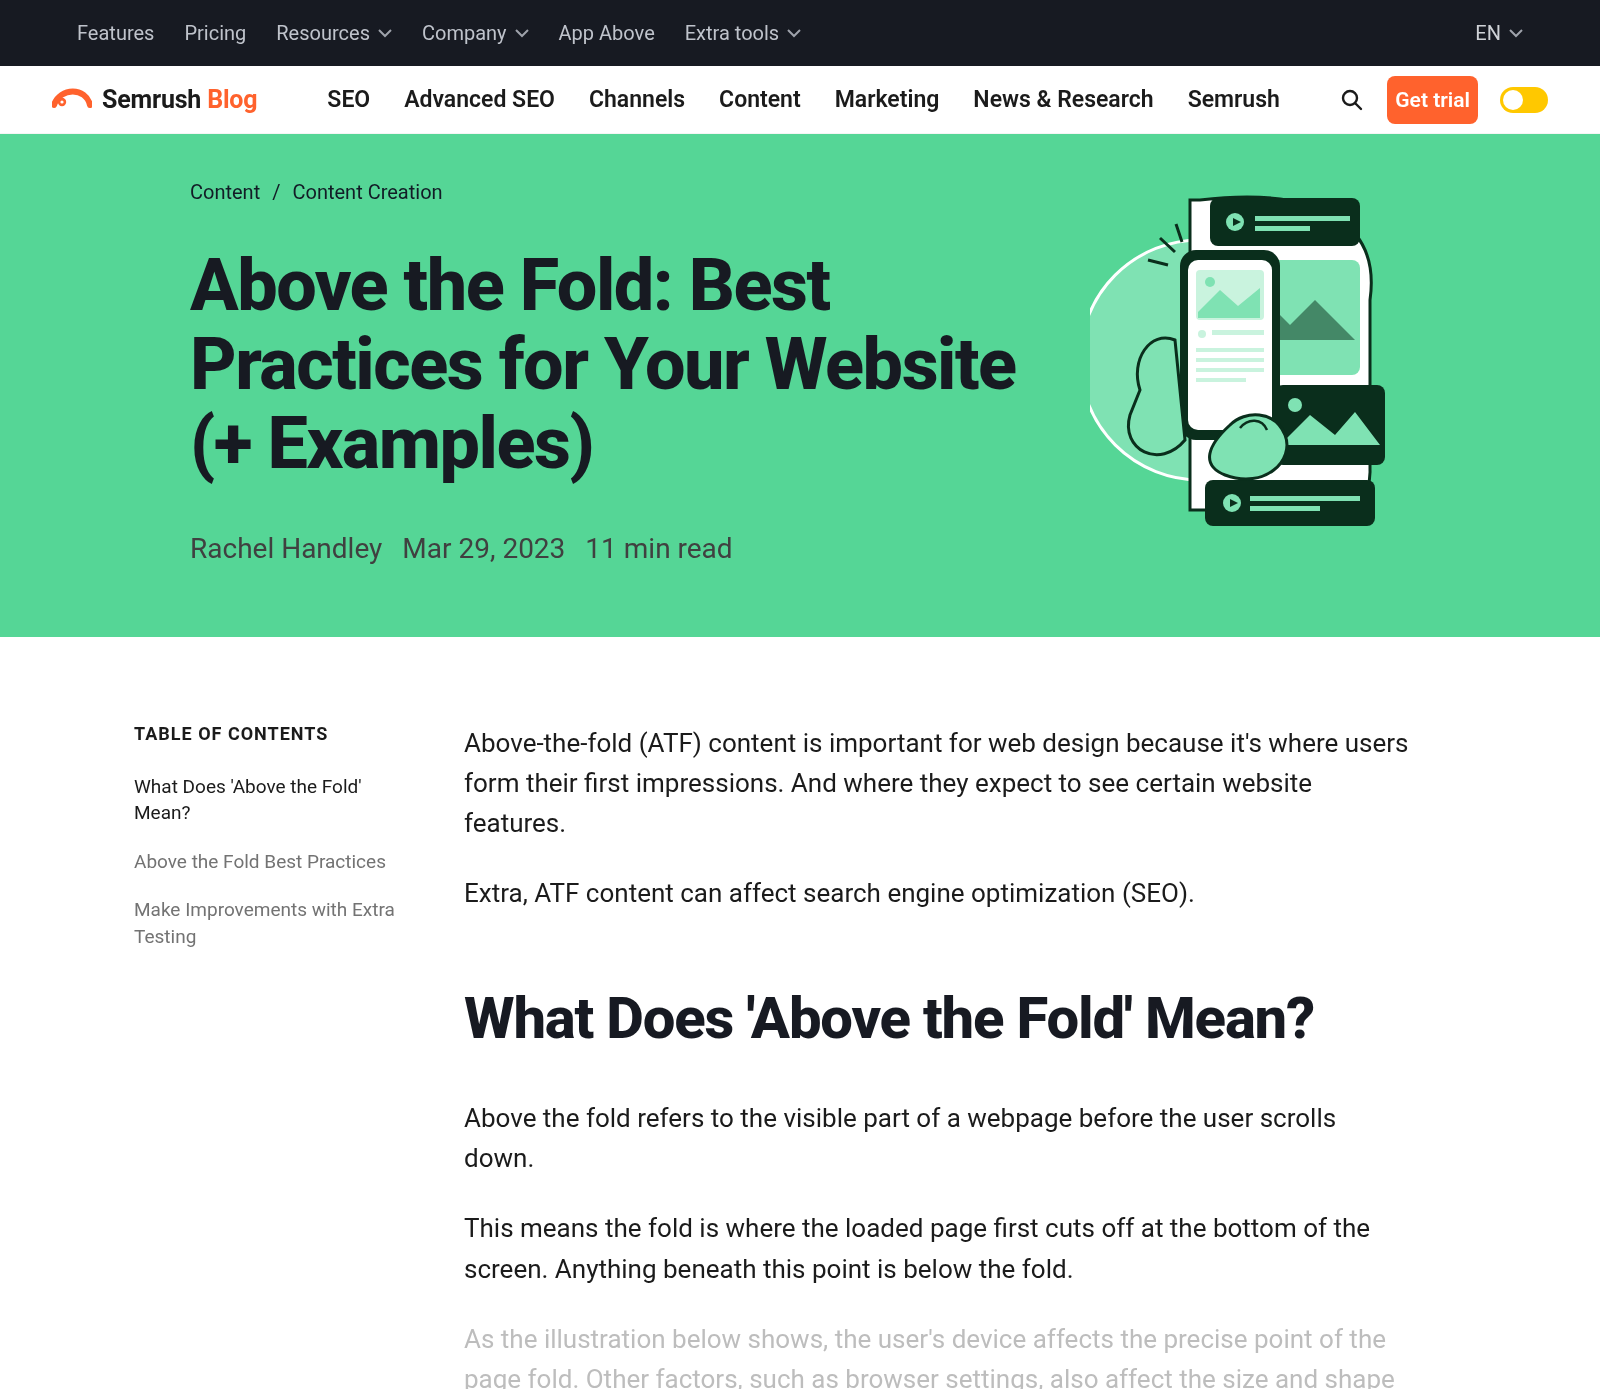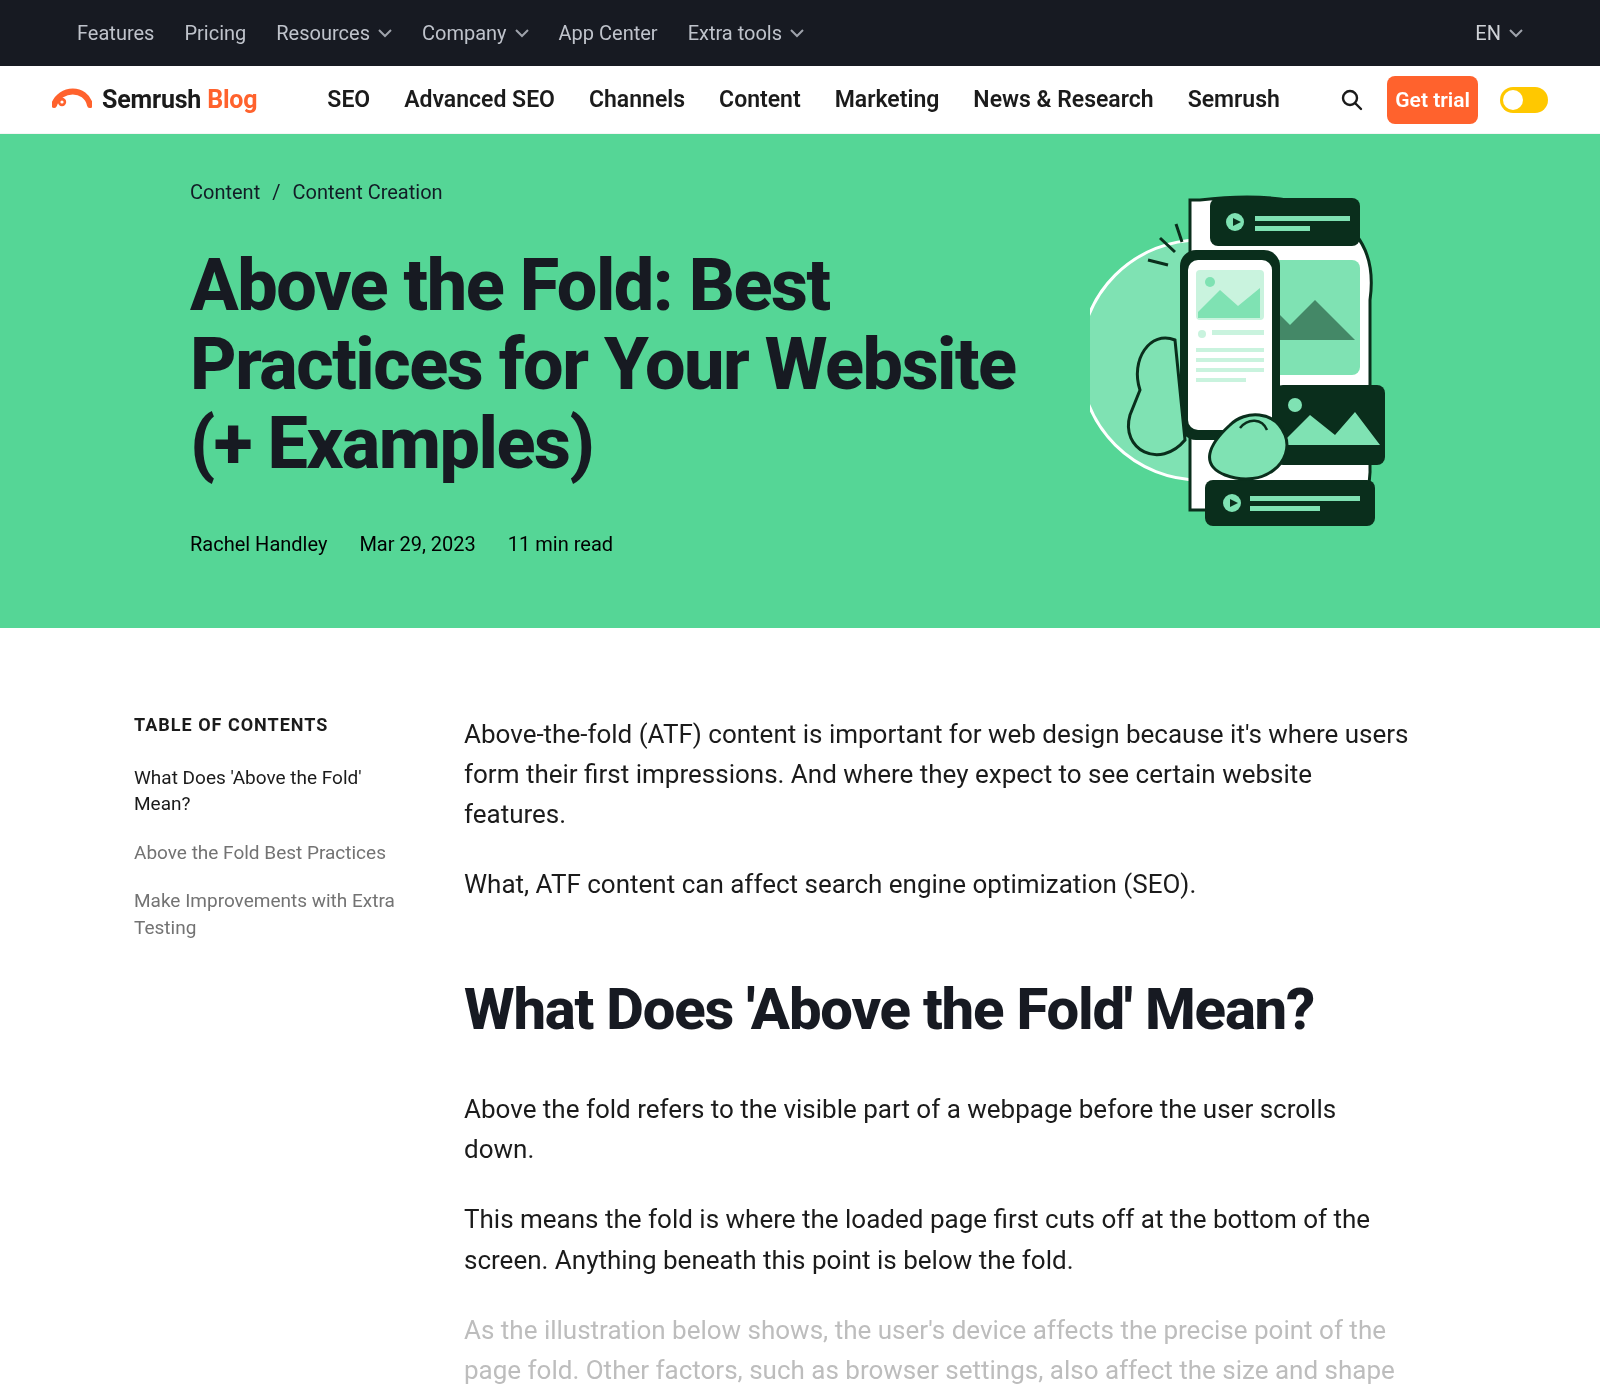--- a/index.html
+++ b/index.html
@@ -147,24 +147,24 @@
   .hero-title {
     font-size: 72px;
     line-height: 1.1;
     font-weight: 800;
     letter-spacing: -1.5px;
     color: #171a22;
     max-width: 880px;
   }
   .hero-meta {
     margin-top: 48px;
-    font-size: 20px;
-    color: #000000;
-    display: flex;
-    gap: 32px;
+    font-size: 28px;
+    color: #404040;
+    display: flex;
+    gap: 20px;
   }
   .hero-illus {
     width: 320px;
     margin-top: 10px;
     margin-left: auto;
     flex-shrink: 0;
   }
   .hero-illus svg { width: 100%; height: auto; display:block; }
 
   
@@ -234,21 +234,21 @@
       </span>
     </span>
     <span class="topbar-item">
       <span>Company</span>
       <span class="chev">
         <svg width="14" height="10" viewBox="0 0 14 10">
             <path d="M1 2l6 6 6-6" fill="none" stroke="#9ea2ab" stroke-width="2"></path>
           </svg>
       </span>
     </span>
-    <span class="topbar-item">App Center</span>
+    <span class="topbar-item">App Above</span>
     <span class="topbar-item">
       <span>Extra tools</span>
       <span class="chev">
         <svg width="14" height="10" viewBox="0 0 14 10">
             <path d="M1 2l6 6 6-6" fill="none" stroke="#9ea2ab" stroke-width="2"></path>
           </svg>
       </span>
     </span>
   </div>
   <div class="topbar-right">
@@ -369,21 +369,21 @@
 <div class="content">
   <aside class="toc">
     <div class="toc-title">TABLE OF CONTENTS</div>
     <div class="toc-item active">What Does 'Above the Fold' Mean?</div>
     <div class="toc-item mute">Above the Fold Best Practices</div>
     <div class="toc-item mute">Make Improvements with Extra Testing</div>
   </aside>
 
   <article class="article">
     <p>Above-the-fold (ATF) content is important for web design because it's where users form their first impressions. And where they expect to see certain website features.</p>
-    <p>What, ATF content can affect search engine optimization (SEO).</p>
+    <p>Extra, ATF content can affect search engine optimization (SEO).</p>
 
     <h2>What Does 'Above the Fold' Mean?</h2>
 
     <p>Above the fold refers to the visible part of a webpage before the user scrolls down.</p>
     <p>This means the fold is where the loaded page first cuts off at the bottom of the screen. Anything beneath this point is below the fold.</p>
     <p class="faded-para">As the illustration below shows, the user's device affects the precise point of the page fold. Other factors, such as browser settings, also affect the size and shape of the</p>
   </article>
 </div>
 
 </body></html>

